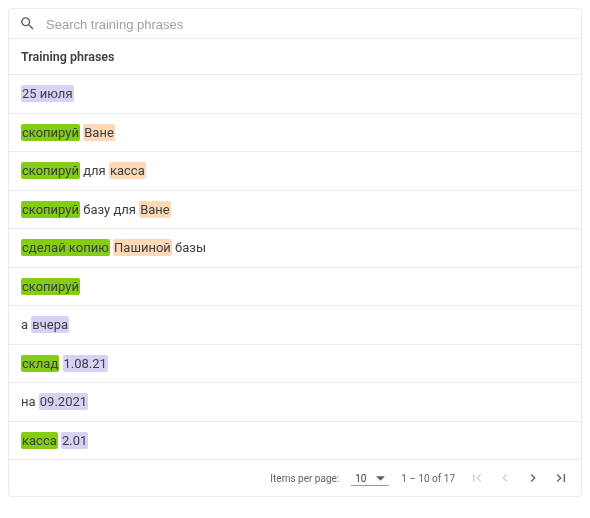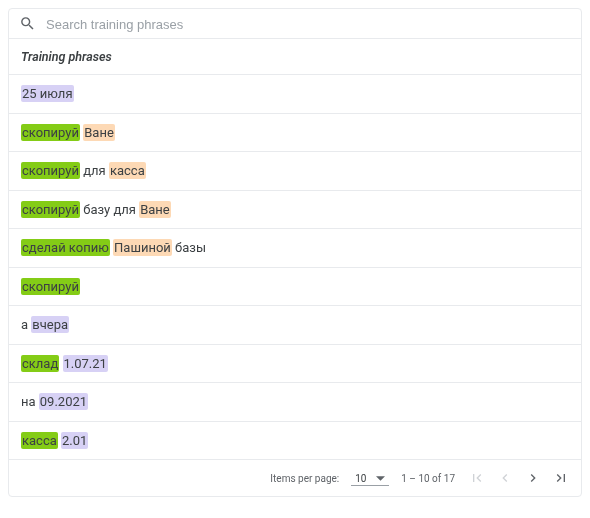--- a/index.html
+++ b/index.html
@@ -32,21 +32,20 @@
     flex: 1;
     background: transparent;
   }
   .search-input::placeholder { color: #9aa0a6; }
   .section-header {
     font-weight: 600;
     font-size: 12.5px;
     padding: 10px 12px;
     border-bottom: 1px solid #e8eaed;
     color: #3c4043;
-    font-style: italic;
   }
   .phrase-row {
     padding: 9px 12px;
     border-bottom: 1px solid #e8eaed;
     font-size: 13px;
     color: #3c4043;
     line-height: 1.5;
   }
   .phrase-row:last-of-type { border-bottom: none; }
   .token {
@@ -107,21 +106,21 @@
   </div>
   <div class="section-header">Training phrases</div>
   <div id="phrases-container">
       <div class="phrase-row"><span class="token tok-purple">25 июля</span></div>
       <div class="phrase-row"><span class="token tok-green">скопируй</span><span> </span><span class="token tok-orange">Ване</span></div>
       <div class="phrase-row"><span class="token tok-green">скопируй</span><span> для </span><span class="token tok-orange">касса</span></div>
       <div class="phrase-row"><span class="token tok-green">скопируй</span><span> базу для </span><span class="token tok-orange">Ване</span></div>
       <div class="phrase-row"><span class="token tok-green">сделай копию</span><span> </span><span class="token tok-orange">Пашиной</span><span> базы</span></div>
       <div class="phrase-row"><span class="token tok-green">скопируй</span></div>
       <div class="phrase-row"><span>а </span><span class="token tok-purple">вчера</span></div>
-      <div class="phrase-row"><span class="token tok-green">склад</span><span> </span><span class="token tok-purple">1.07.21</span></div>
+      <div class="phrase-row"><span class="token tok-green">склад</span><span> </span><span class="token tok-purple">1.08.21</span></div>
       <div class="phrase-row"><span>на </span><span class="token tok-purple">09.2021</span></div>
       <div class="phrase-row"><span class="token tok-green">касса</span><span> </span><span class="token tok-purple">2.01</span></div>
     </div>
   <div class="paginator">
     <span class="ipp-label">Items per page:</span>
     <div class="page-size">
       <span>10</span>
       <svg width="9" height="5" viewBox="0 0 10 5" fill="#5f6368">
           <path d="M0 0l5 5 5-5z"></path>
         </svg>

